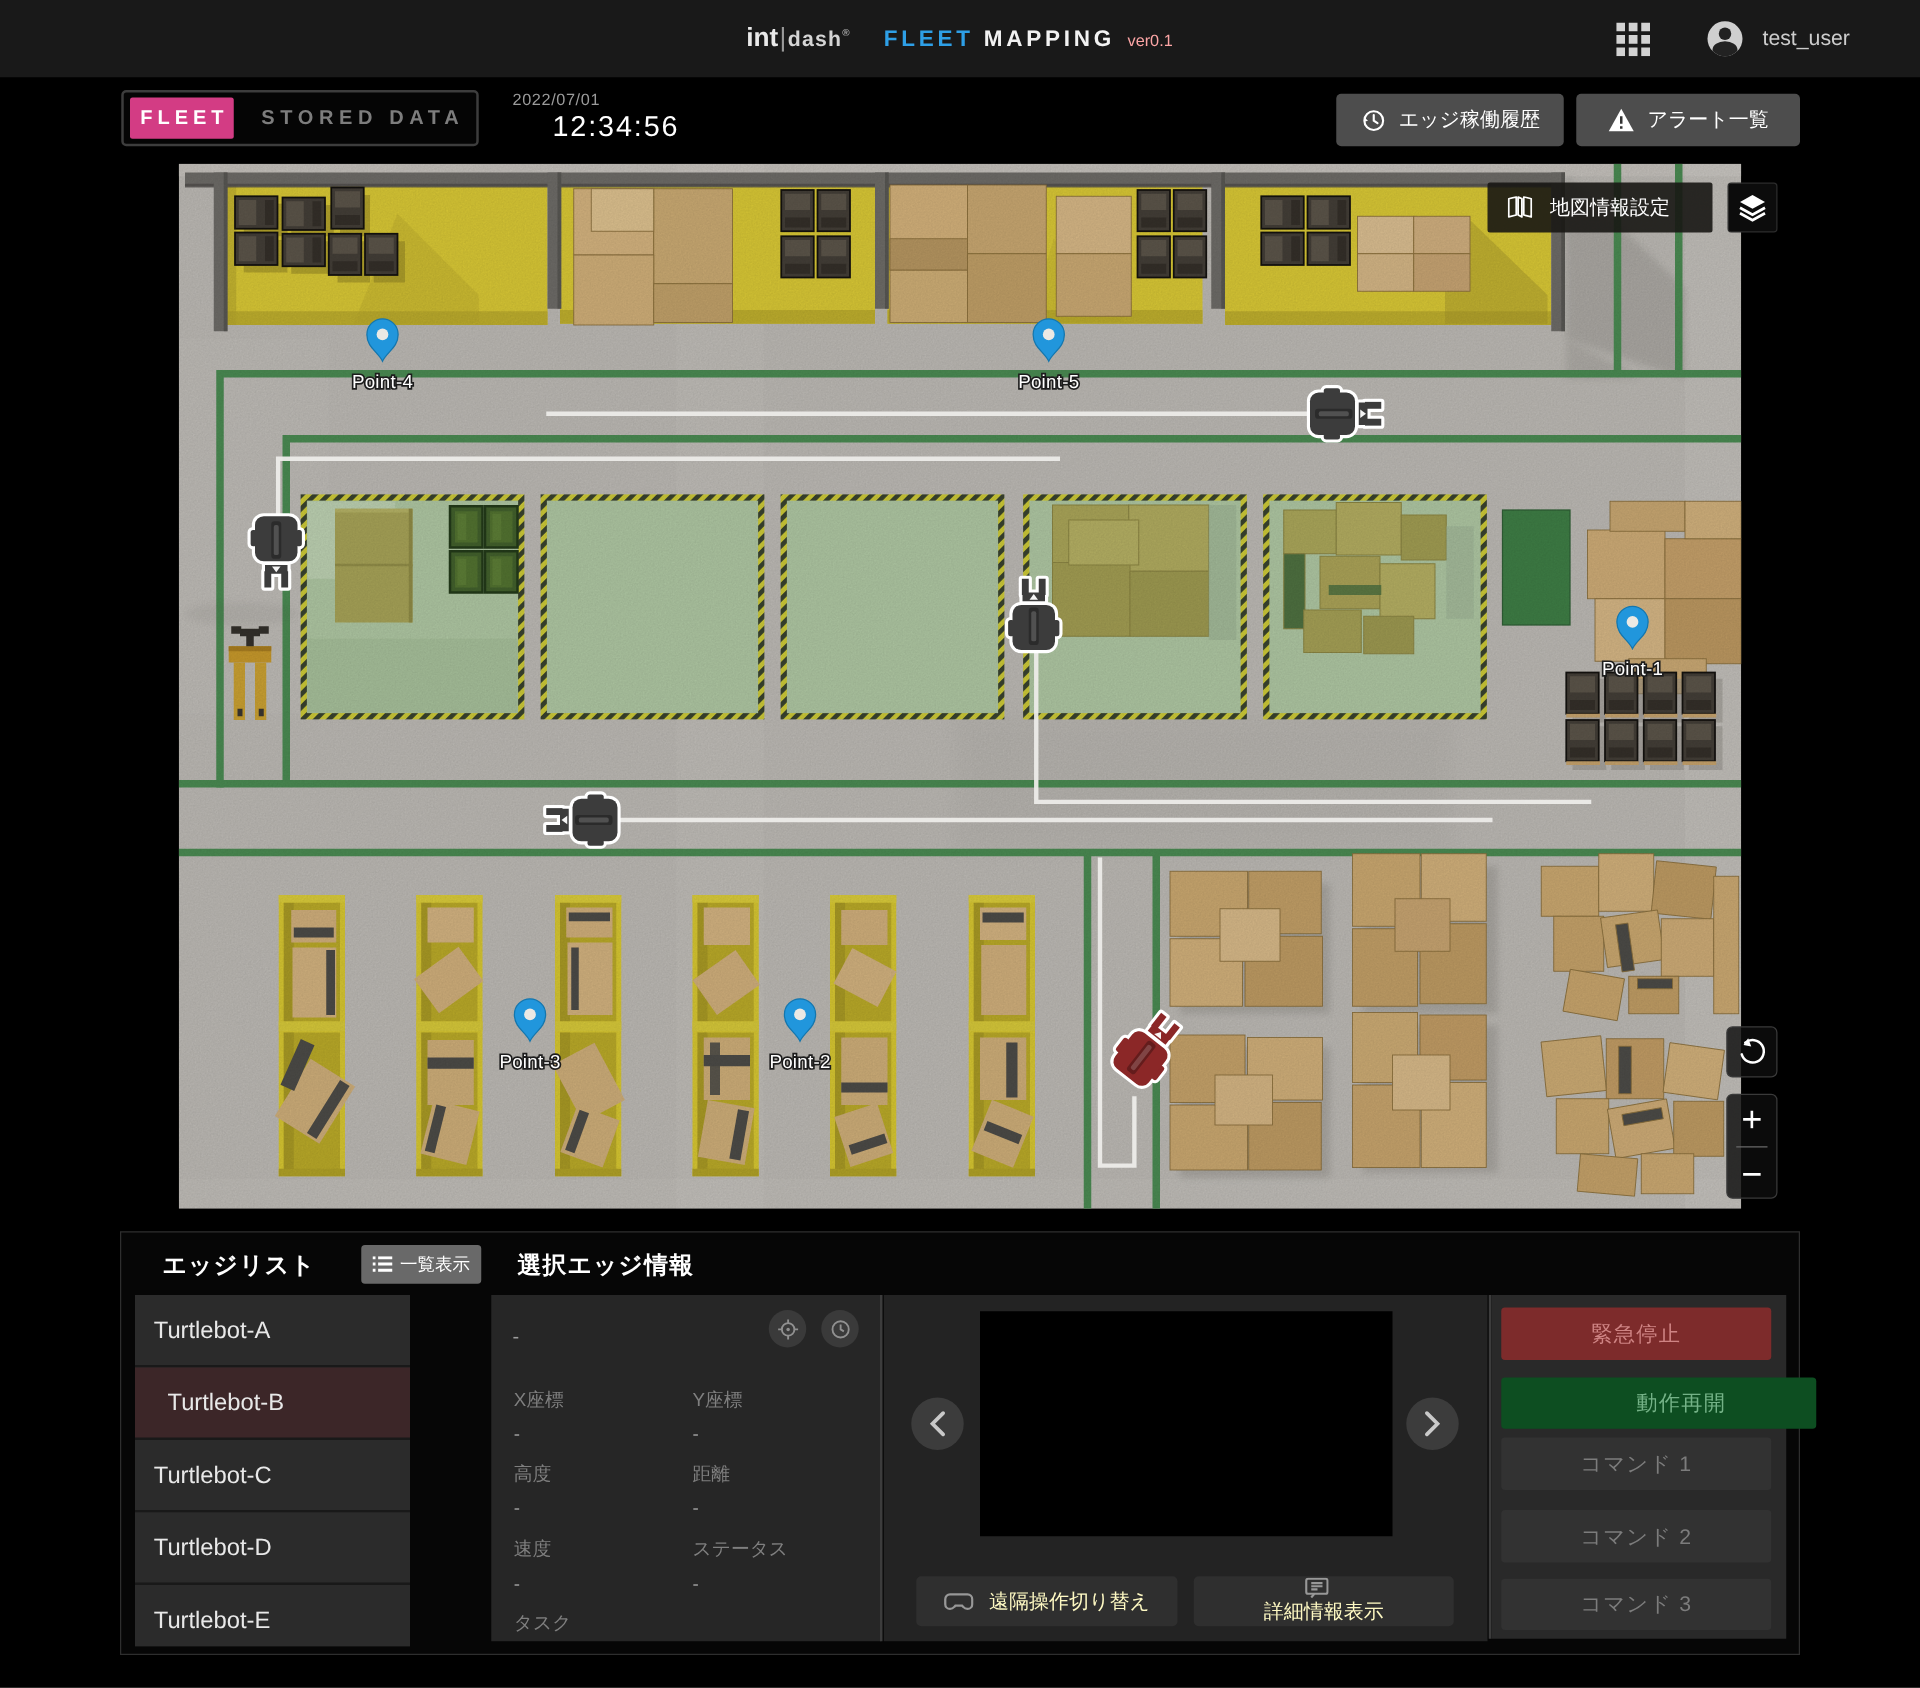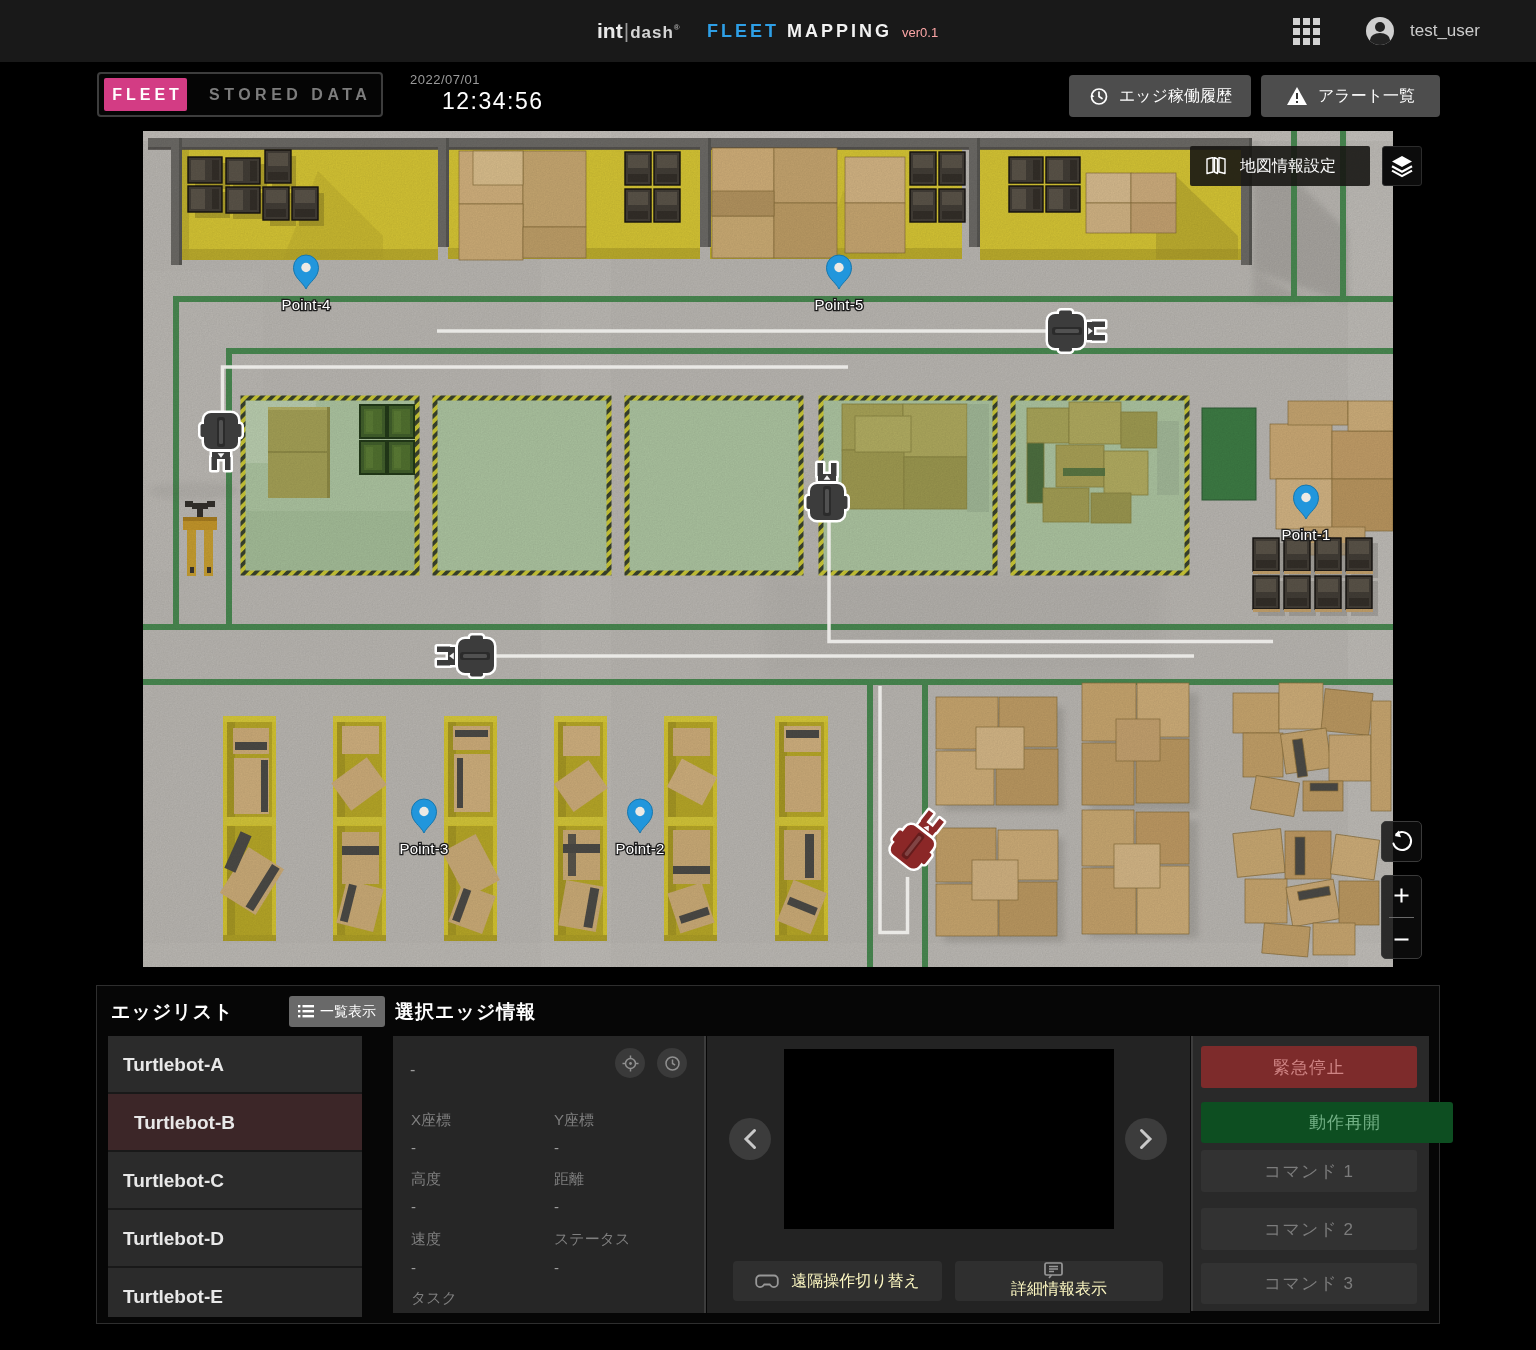--- a/index.html
+++ b/index.html
@@ -33,24 +33,24 @@
   .mapwrap{position:absolute;left:96px;top:130px;width:1344px;height:839px;background:#000;}
   .mapsvg{position:absolute;left:47px;top:1px;}
   .mapset{position:absolute;left:1094px;top:16px;width:180px;height:40px;background:rgba(24,23,20,0.90);color:#fff;font-size:16px;display:flex;align-items:center;border-radius:2px;}
   .mapset svg{margin:0 14px 0 16px;}
   .layersbtn{position:absolute;left:1286px;top:16px;width:40px;height:40px;background:#0c0c0c;border:1px solid #2c2c2c;border-radius:3px;box-sizing:border-box;display:flex;align-items:center;justify-content:center;}
   .rotbtn{position:absolute;left:1285px;top:691px;width:41px;height:41px;background:rgba(14,14,14,0.82);border:1px solid #3a3a3a;border-radius:5px;box-sizing:border-box;display:flex;align-items:center;justify-content:center;}
   .zoomctl{position:absolute;left:1285px;top:745px;width:41px;height:84px;background:rgba(14,14,14,0.82);border:1px solid #3a3a3a;border-radius:5px;box-sizing:border-box;}
   .zdiv{position:absolute;left:7px;top:41px;width:25px;height:1px;background:#6a6a6a;}
   
   .panel{position:absolute;left:96px;top:985px;width:1344px;height:339px;background:#060606;border:1px solid #2e2e2e;box-sizing:border-box;}
-  .ptitle{position:absolute;color:#fff;font-size:19px;font-weight:bold;letter-spacing:1px;}
+  .ptitle{position:absolute;color:#fff;font-size:19px;font-weight:bold;letter-spacing:1px;margin-left:19px;}
   .listbtn{position:absolute;left:192px;top:10px;width:96px;height:31px;background:#696969;border-radius:3px;color:#fff;font-size:14px;display:flex;align-items:center;justify-content:center;}
   .listbtn svg{margin-right:6px;}
-  .elist{position:absolute;left:11px;top:50px;width:254px;height:281px;overflow:hidden;background:#2b2b2b;font-weight:bold;}
+  .elist{position:absolute;left:11px;top:50px;width:220px;height:281px;overflow:hidden;background:#2b2b2b;}
   .eitem{width:100%;height:58px;background:#2b2b2b;border-bottom:2px solid #191919;color:#e8e8e8;font-size:19px;line-height:58px;padding-left:15px;box-sizing:border-box;}
   .eitem.sel{background:#3c2628;padding-left:26px;}
   .einfo{position:absolute;left:296px;top:50px;width:312px;height:277px;background:#262626;}
   .lab{position:absolute;color:#7f7f7f;font-size:15px;}
   .val{position:absolute;color:#9d9d9d;font-size:15px;}
   .icbtn{position:absolute;width:30px;height:30px;border-radius:50%;background:#3a3a3a;display:flex;align-items:center;justify-content:center;}
   .vidsec{position:absolute;left:610px;top:50px;width:483px;height:277px;background:#232323;}
   .video{position:absolute;left:77px;top:13px;width:330px;height:180px;background:#000;}
   .navc{position:absolute;width:42px;height:42px;border-radius:50%;background:#3c3c3c;color:#c9c9c9;display:flex;align-items:center;justify-content:center;}
   .vbtn{position:absolute;top:225px;height:40px;background:#2f2f2f;border-radius:4px;color:#fef9c3;font-size:16px;display:flex;align-items:center;justify-content:center;}

